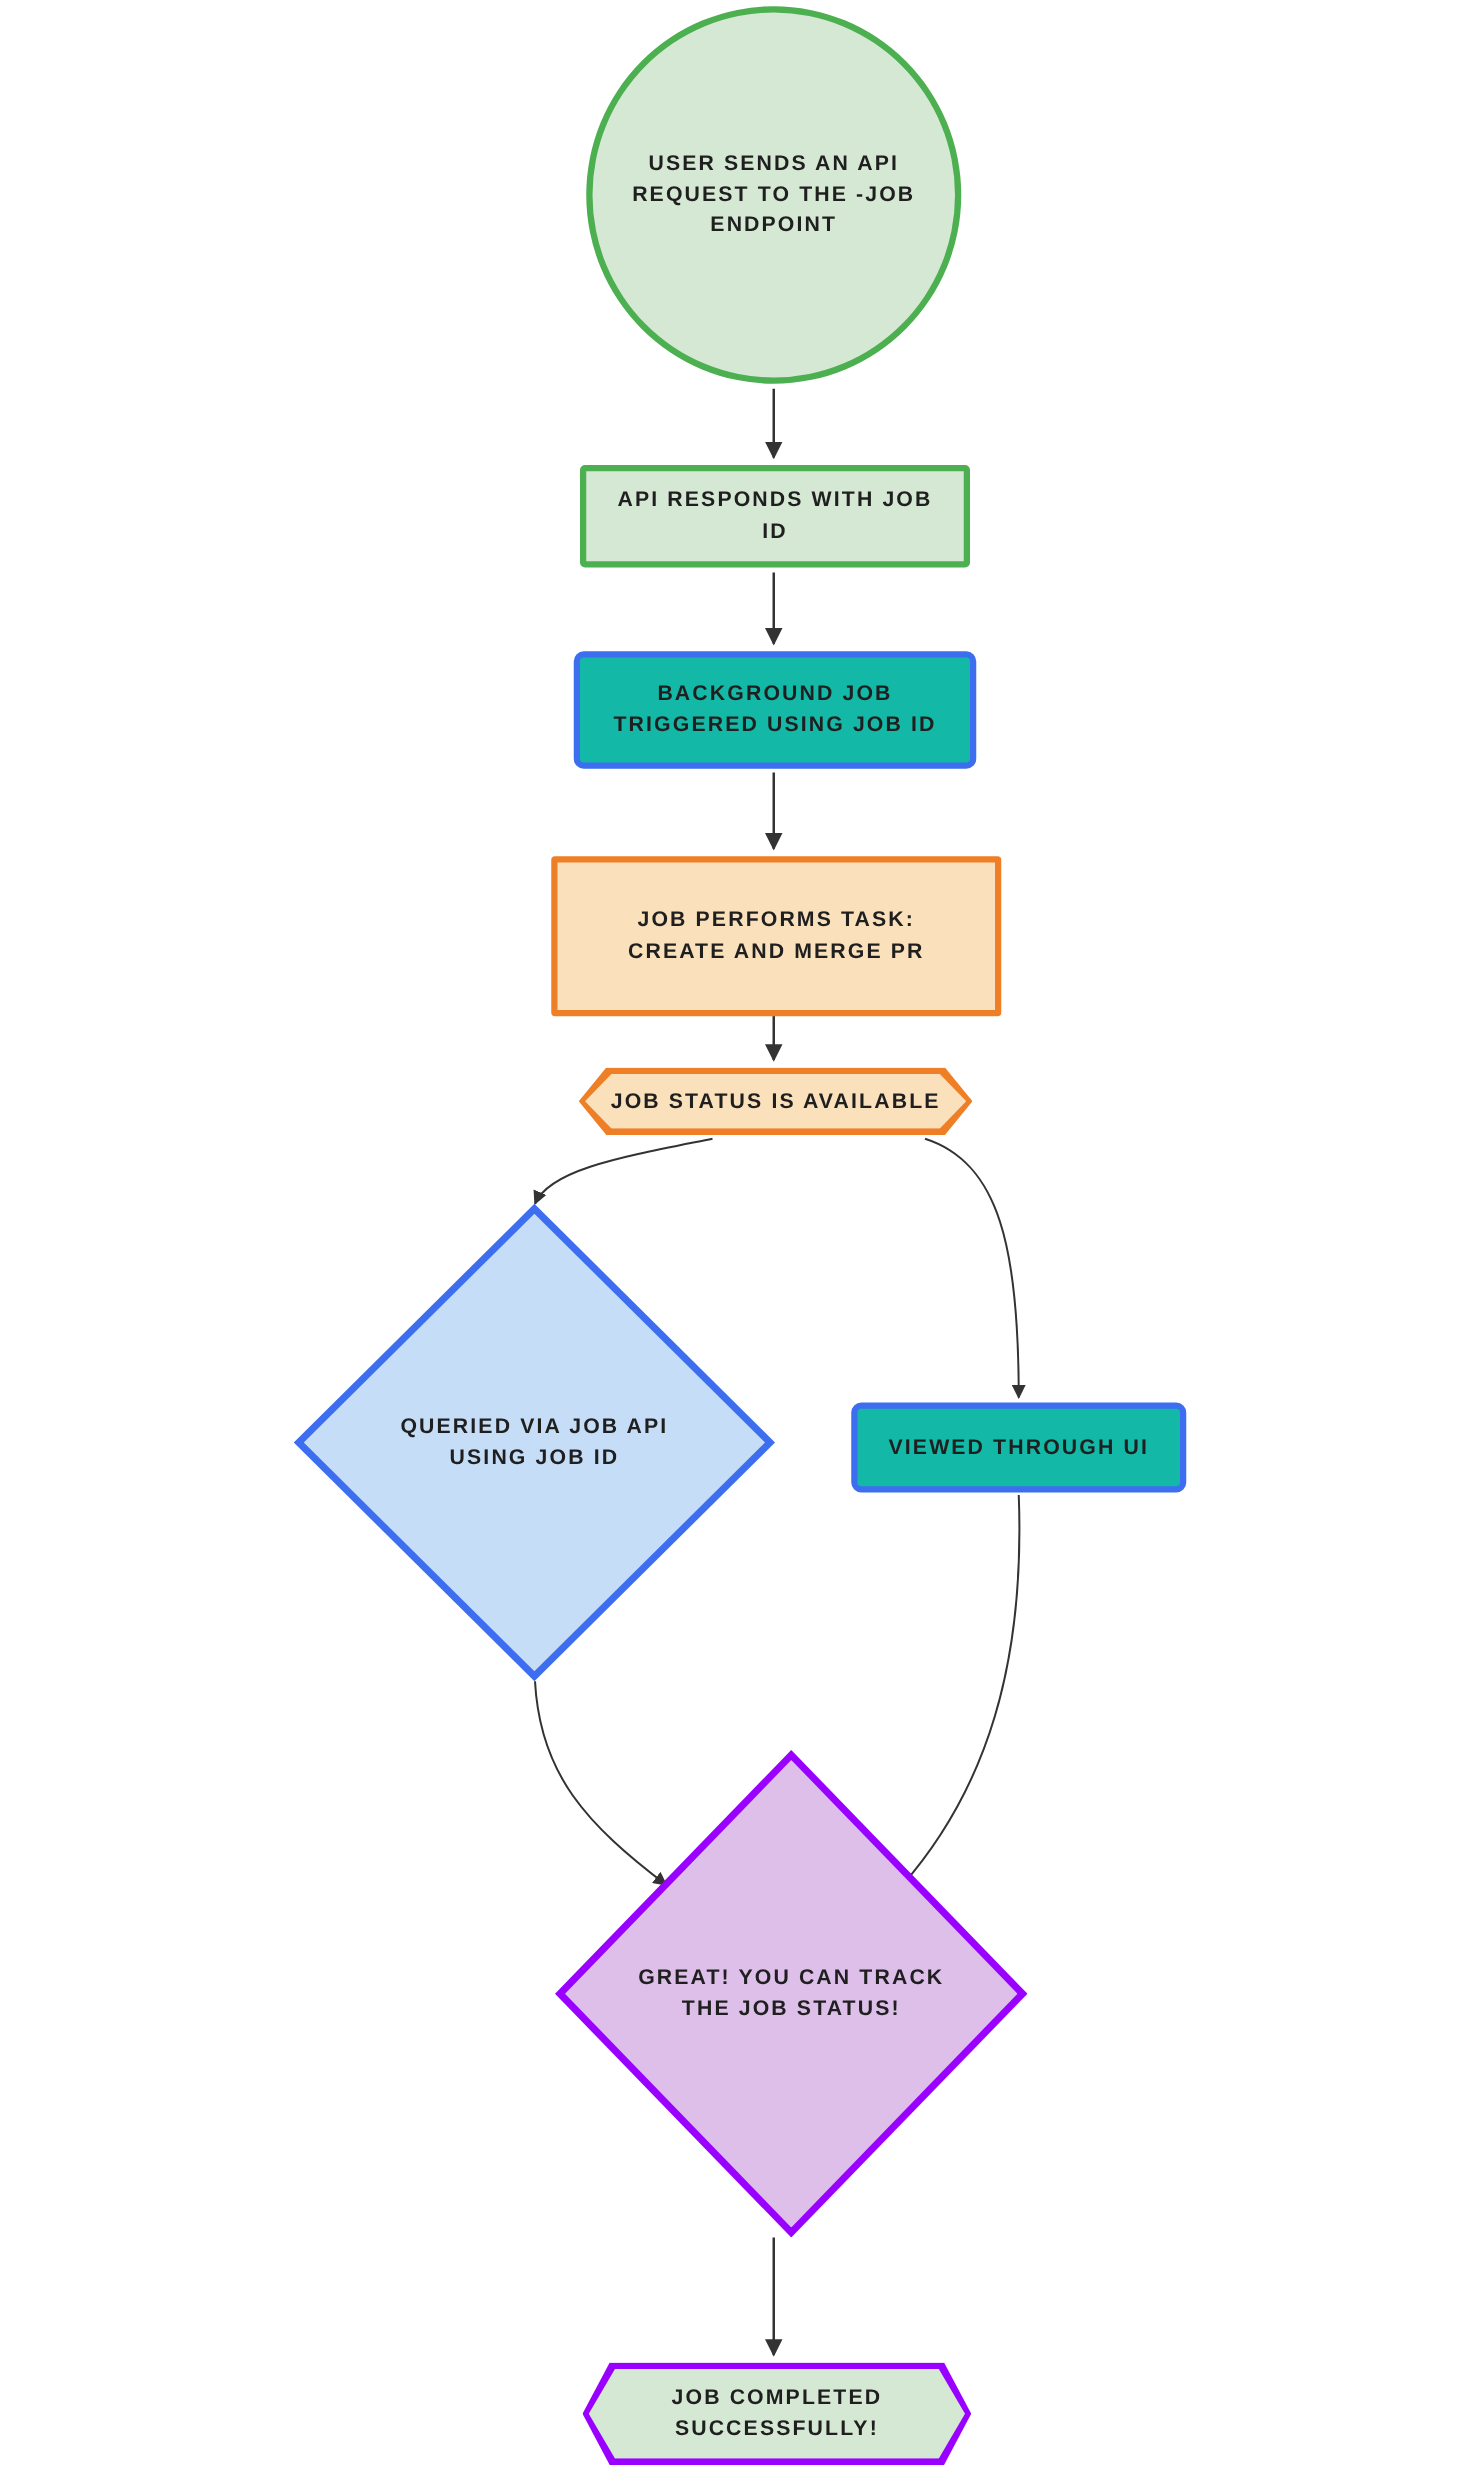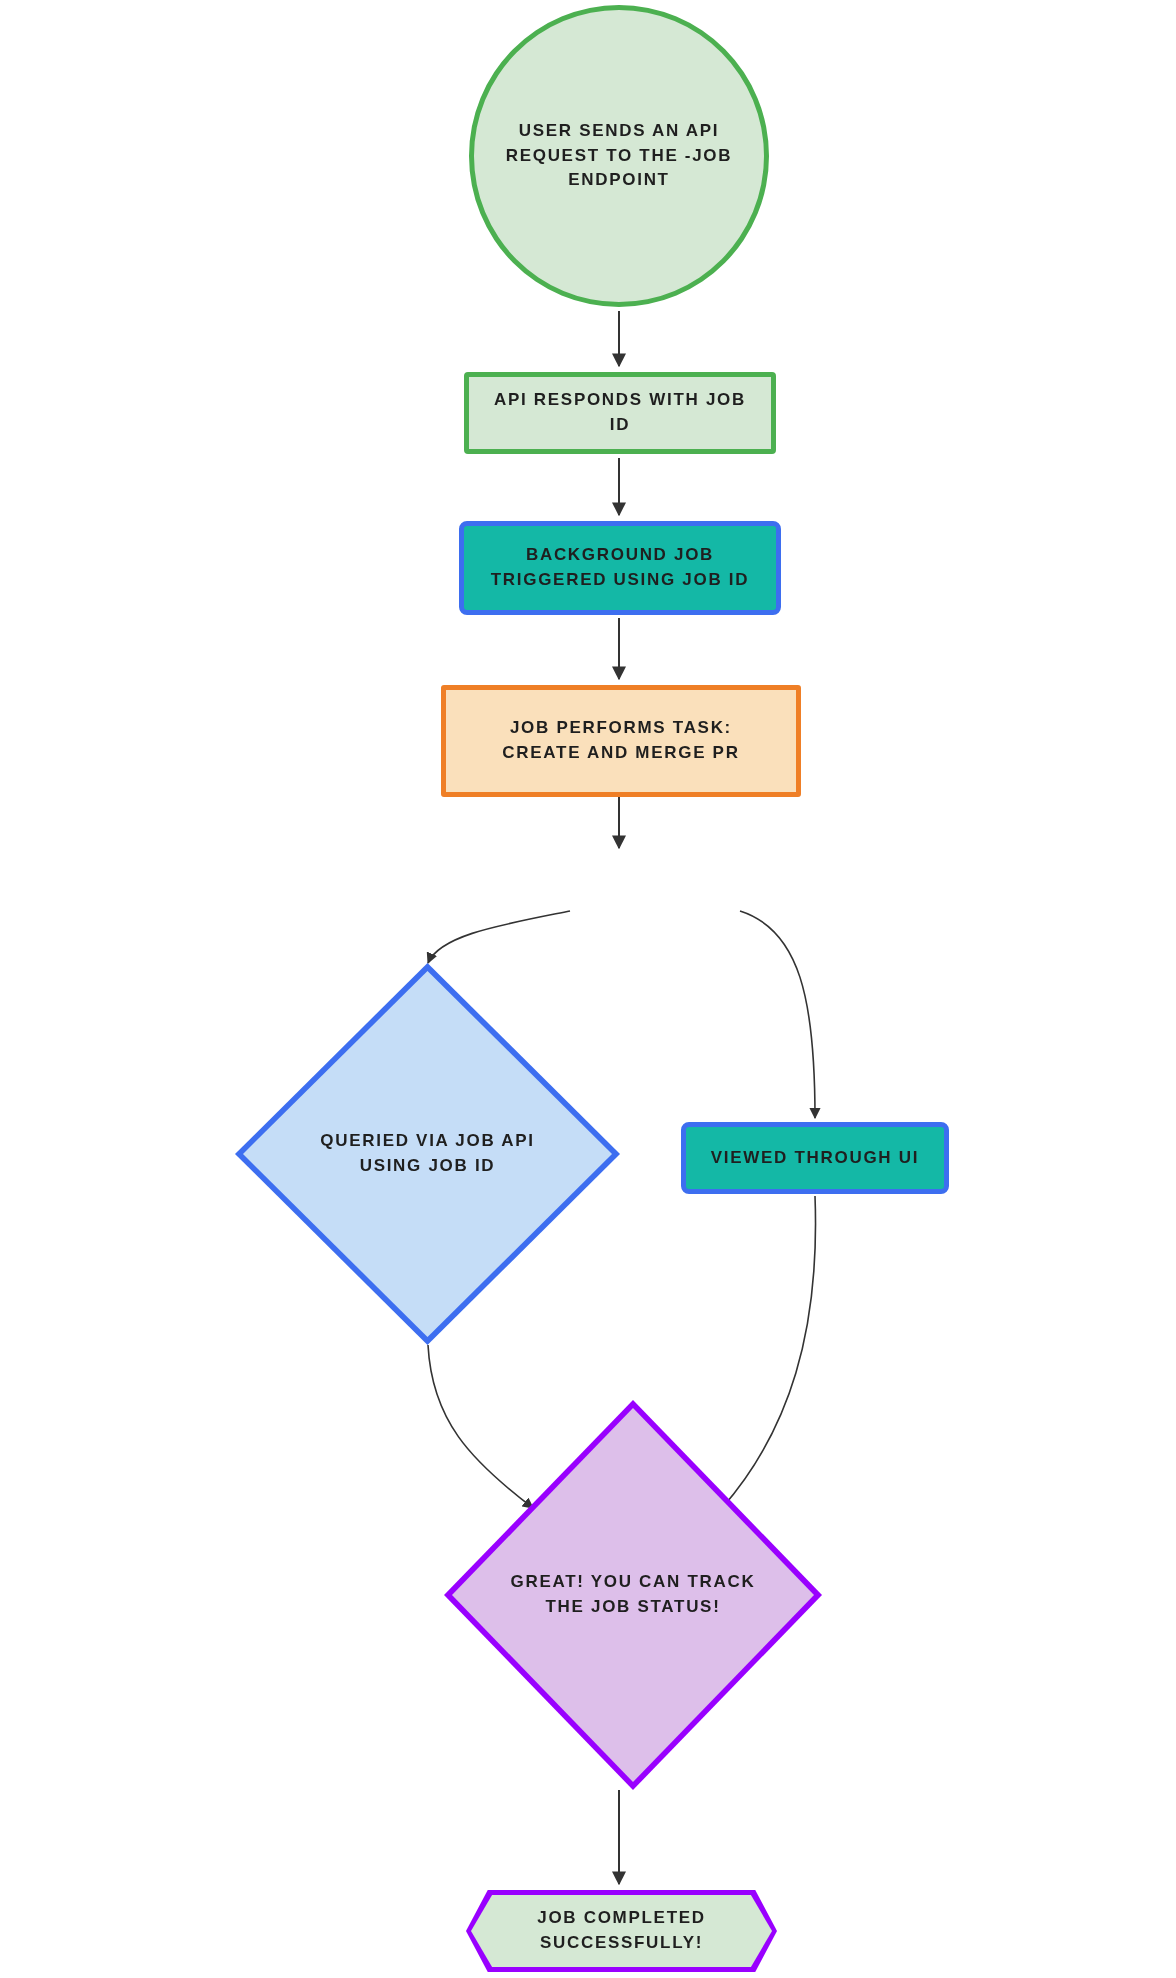--- a/index.html
+++ b/index.html
@@ -147,25 +147,29 @@
   <div class="node shape-stadium" style="left:464px; top:372px; width:312px; height:82px;">
     <span class="label">API RESPONDS WITH JOB
 ID</span>
   </div>
 
   <div class="node shape-rect" style="left:459px; top:521px; width:322px; height:94px;">
     <span class="label">BACKGROUND JOB
 TRIGGERED USING JOB ID</span>
   </div>
 
-  <div class="node shape-rect-sharp" style="left:441px; top:685px; width:360px; height:112px;">
+  <div class="node shape-rect-sharp" style="left:441px; top:685px; width:360px; height:128px;">
     <span class="label">JOB PERFORMS TASK:
 CREATE AND MERGE PR</span>
   </div>
 
+  <div class="node shape-hex hex-orange" style="left:463px; top:854px; width:315px; height:54px;">
+    <div class="shape-hex-inner hex-orange-in"></div>
+    <span class="label">JOB STATUS IS AVAILABLE</span>
+  </div>
 
   <div class="node shape-diamond dia-blue" style="left:235px; top:963px; width:385px; height:382px;">
     <div class="shape-diamond-inner dia-blue-in"></div>
     <span class="label">QUERIED VIA JOB API
 USING JOB ID</span>
   </div>
 
   <div class="node shape-rect" style="left:681px; top:1122px; width:268px; height:72px;">
     <span class="label">VIEWED THROUGH UI</span>
   </div>

